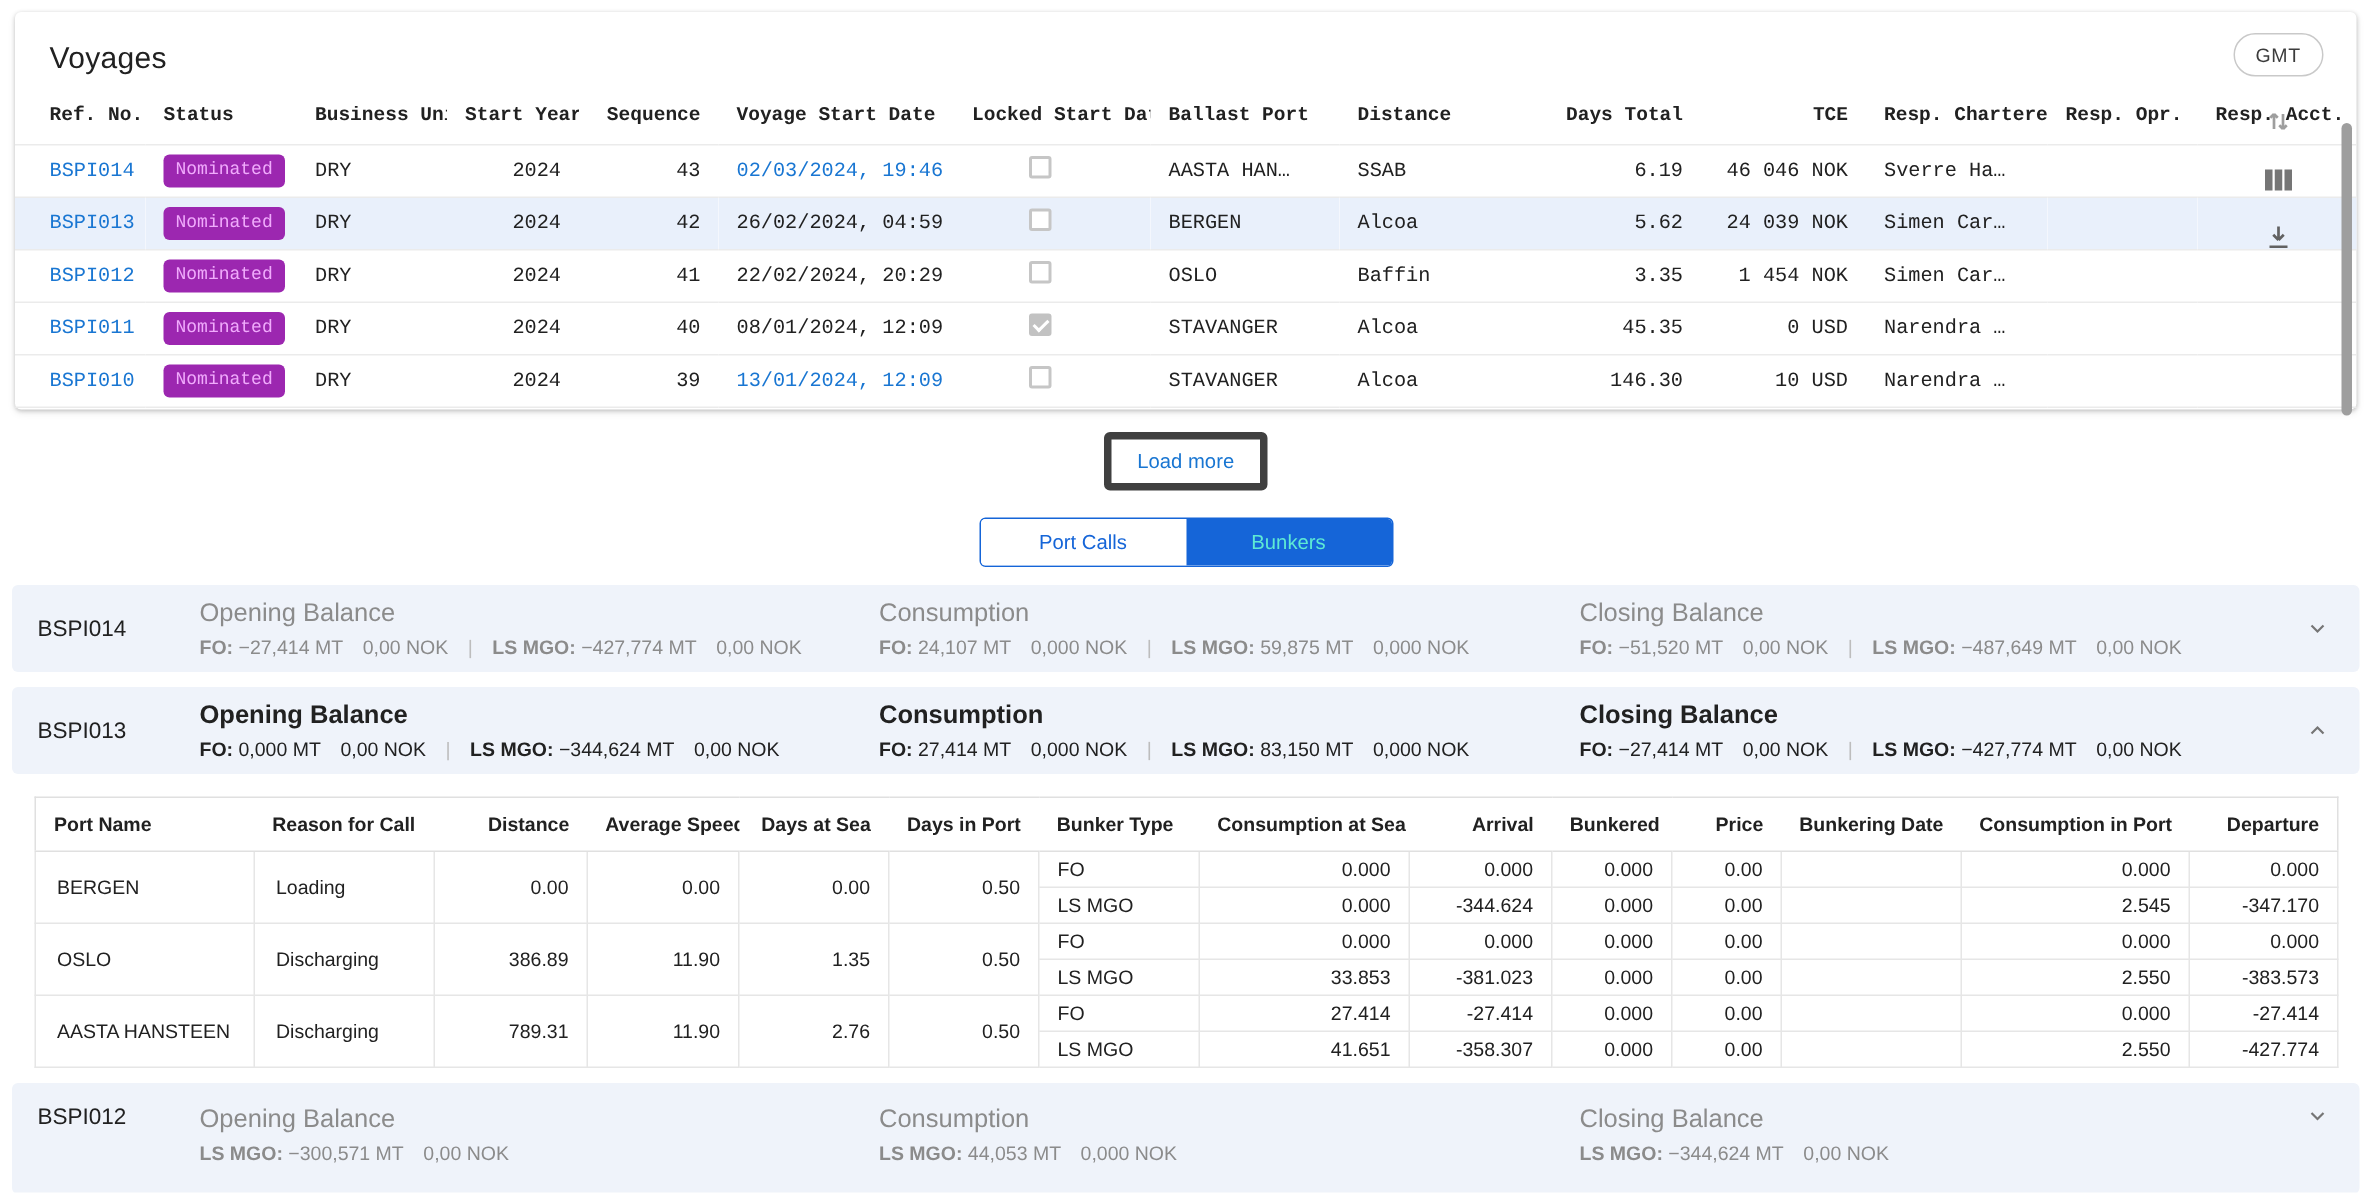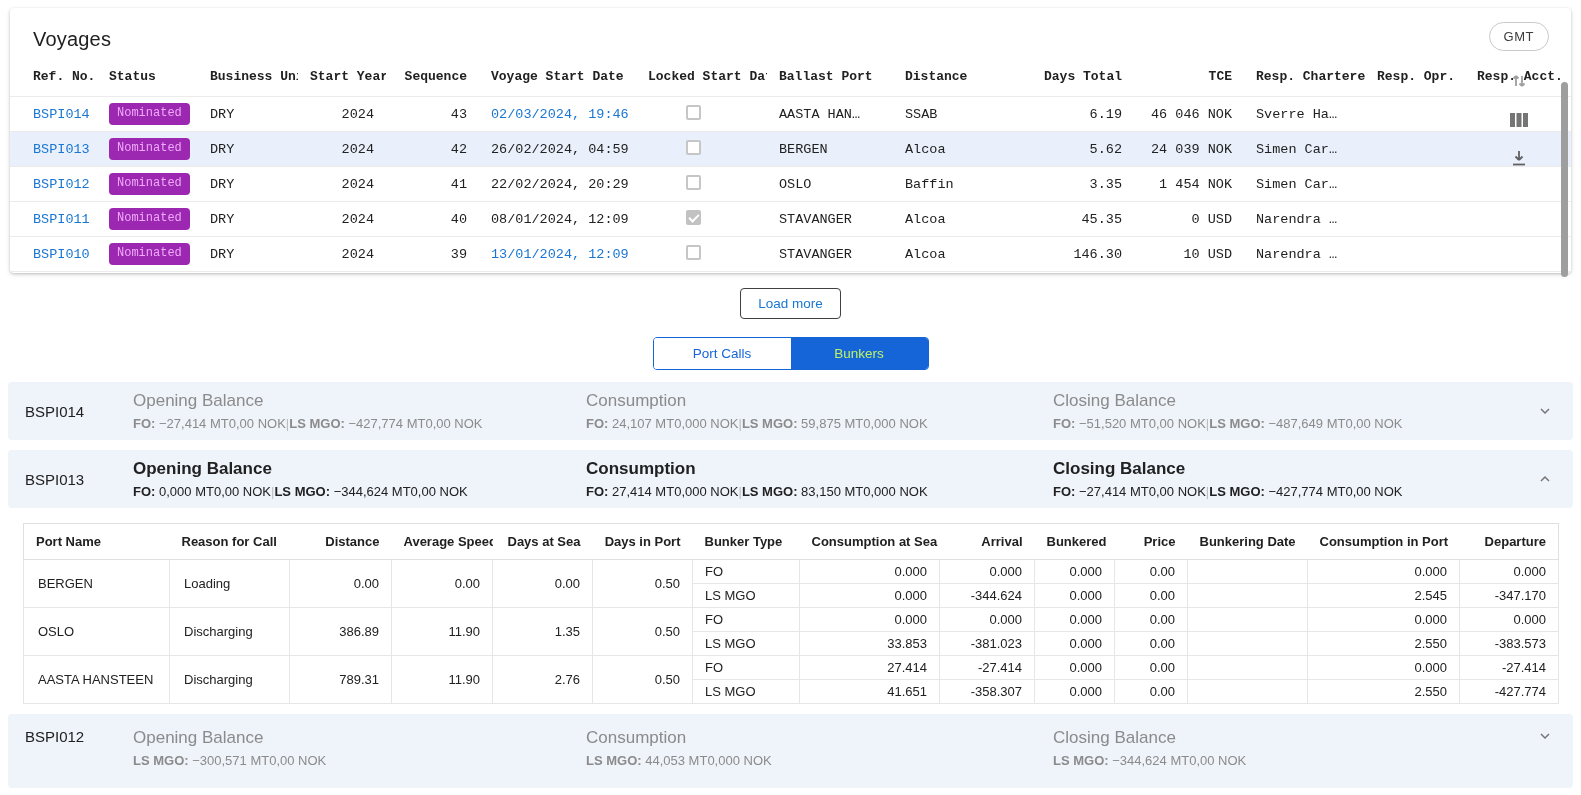--- a/index.html
+++ b/index.html
@@ -53,47 +53,47 @@
     transform:rotate(-45deg); margin:2px auto 0;
   }
   .scroll-thumb {
     position:absolute; right:3px; top:74px; width:7px; height:195px;
     background:#9e9e9e; border-radius:4px; cursor:grab;
   }
 
   
   .loadmore-row { text-align:center; margin-top:15px; }
   .loadmore-btn {
-    background:#fff; color:#1976d2; border:1px solid #404040; border-radius:4px;
+    background:#fff; color:#1976d2; border:5px solid #404040; border-radius:4px;
     padding:7px 17px; font-size:13.5px; cursor:pointer;
     font-family:inherit;
   }
   .tabs-row { display:flex; justify-content:center; margin-top:18px; }
   .tabs { display:inline-flex; border:1px solid #1565d8; border-radius:4px; overflow:hidden; }
   .tab {
     width:137px; height:31px; display:flex; align-items:center; justify-content:center;
     background:#fff; color:#1565d8; font-size:13.5px; font-weight:500; cursor:pointer;
     border:none; font-family:inherit;
   }
-  .tab.active { background:#1565d8; color:#bef264; }
+  .tab.active { background:#1565d8; color:#5eead4; }
 
   
   .sections { margin:12px 8px 0; display:flex; flex-direction:column; gap:10px; }
   .section-header {
     background:#eff3fa; border-radius:4px; height:58px;
     display:flex; align-items:center; padding:0 20px 0 17px; cursor:pointer;
   }
   .section-header.tall { height:74px; align-items:flex-start; padding-top:14px; }
   .sec-ref { width:108px; font-size:15px; color:#212121; flex:none; }
   .balance-groups { display:flex; flex:1; align-items:center; }
   .balance-group:nth-child(1){ width:453px; flex:none; }
   .balance-group:nth-child(2){ width:467px; flex:none; }
   .balance-group:nth-child(3){ flex:1; }
   .bg-title { font-size:17px; color:#8b8b8b; margin-bottom:5px; }
-  .bg-values { display:flex; align-items:center; gap:0; font-size:13px; color:#8b8b8b; white-space:nowrap; }
+  .bg-values { display:flex; align-items:center; gap:13px; font-size:13px; color:#8b8b8b; white-space:nowrap; }
   .bg-values .pk { font-weight:700; }
   .bg-values .sep { color:#bdbdbd; }
   .chevron { flex:none; width:24px; display:flex; justify-content:flex-end; cursor:pointer; }
   .chevron svg { stroke:#757575; }
   .section-header.expanded .bg-title { color:#212121; font-weight:700; }
   .section-header.expanded .bg-values { color:#212121; }
   .section-header.expanded .chevron svg { transform:rotate(180deg); }
 
   .expanded-content { background:#fff; padding:15px 15px 0; }
 

